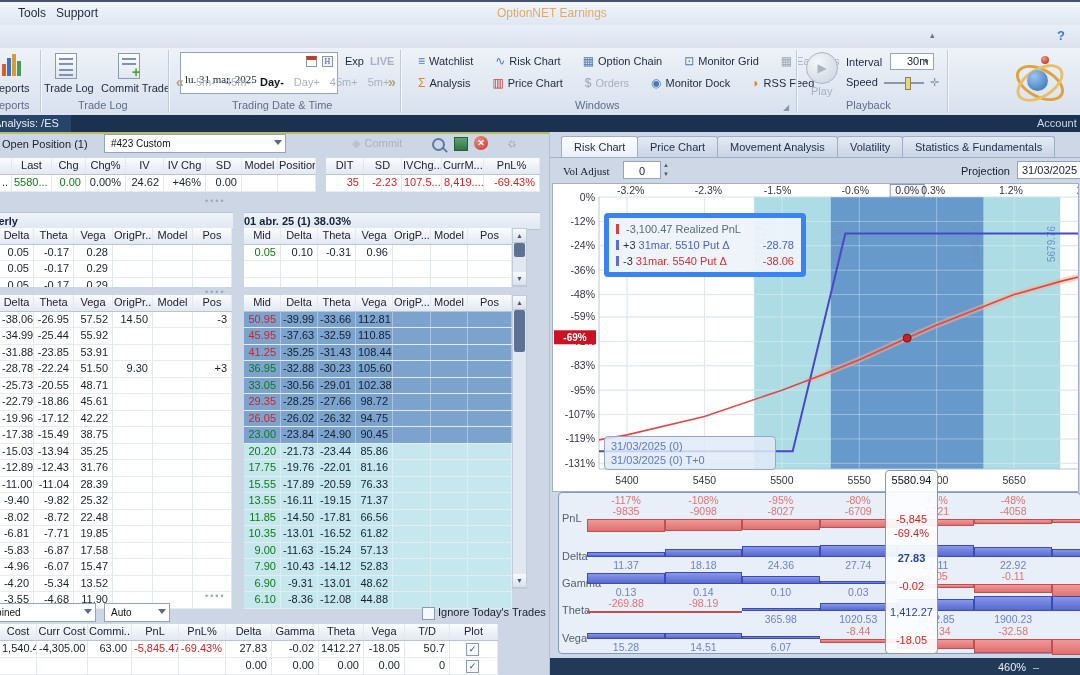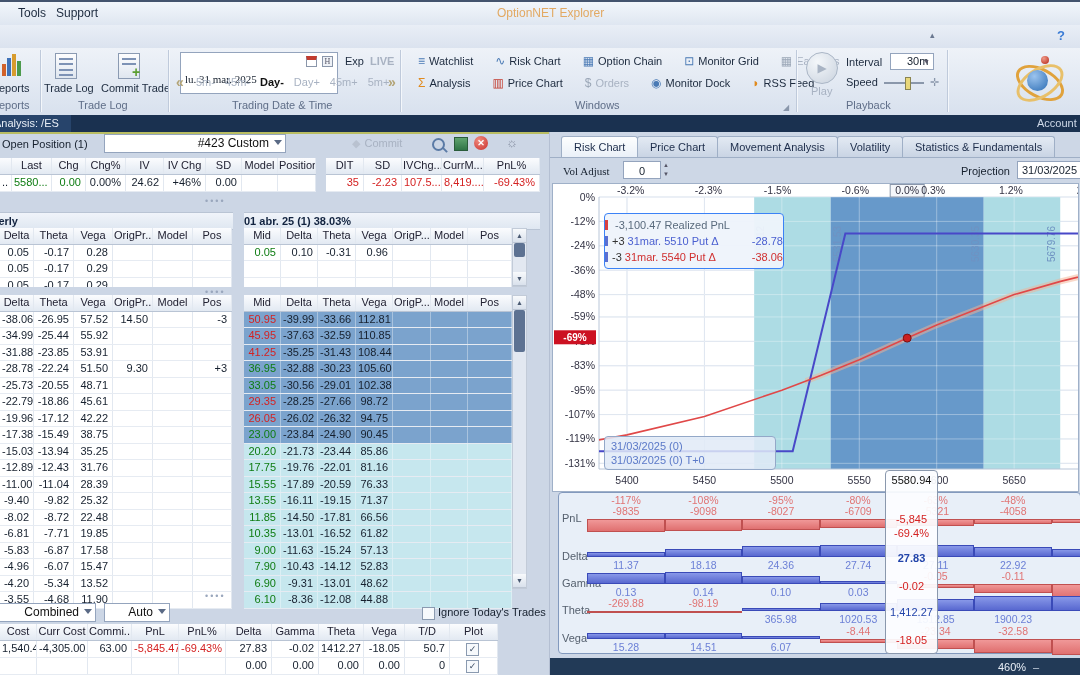--- a/index.html
+++ b/index.html
@@ -39,32 +39,32 @@
   .g{color:#0e7c12;} .r{color:#d42222;}
   .trow.bb{background:#7ba3cd;} .trow.bc{background:#c6e7ee;}
   .bb .cell,.bc .cell{border-right-color:rgba(255,255,255,.35);border-bottom:none;}
   .tA .cell:nth-child(1){width:12px}.tA .cell:nth-child(2){width:40px}.tA .cell:nth-child(3){width:34px}.tA .cell:nth-child(4){width:40px}.tA .cell:nth-child(5){width:38px}.tA .cell:nth-child(6){width:42px}.tA .cell:nth-child(7){width:36px}.tA .cell:nth-child(8){width:36px}.tA .cell:nth-child(9){width:38px}
   .tB .cell:nth-child(1){width:38px}.tB .cell:nth-child(2){width:38px}.tB .cell:nth-child(3){width:40px}.tB .cell:nth-child(4){width:42px}.tB .cell:nth-child(5){width:56px}
   .tC .cell:nth-child(1){width:34px}.tC .cell:nth-child(2){width:40px}.tC .cell:nth-child(3){width:39px}.tC .cell:nth-child(4){width:40px}.tC .cell:nth-child(5){width:40px}.tC .cell:nth-child(6){width:39px}
   .tD .cell:nth-child(1){width:37px}.tD .cell:nth-child(2){width:37px}.tD .cell:nth-child(3){width:38px}.tD .cell:nth-child(4){width:37px}.tD .cell:nth-child(5){width:38px}.tD .cell:nth-child(6){width:37px}.tD .cell:nth-child(7){width:44px}
   .tE .cell:nth-child(1){width:37px}.tE .cell:nth-child(2){width:51px}.tE .cell:nth-child(3){width:44px}.tE .cell:nth-child(4){width:47px}.tE .cell:nth-child(5){width:47px}.tE .cell:nth-child(6){width:46px}.tE .cell:nth-child(7){width:47px}.tE .cell:nth-child(8){width:45px}.tE .cell:nth-child(9){width:41px}.tE .cell:nth-child(10){width:45px}.tE .cell:nth-child(11){width:48px}
   .exph{position:absolute;height:16px;background:linear-gradient(#f0f4fa,#dfe7f1);border-top:1px solid #b9c4d4;border-bottom:1px solid #b9c4d4;font-weight:bold;font-size:11px;color:#12233f;}
   .sdots{position:absolute;color:#9aa7bd;font-size:9px;letter-spacing:2px;}
-  .dd{position:absolute;height:19px;background:#fff;border:1px solid #94a4bd;font-size:12px;line-height:17px;color:#111;padding:0 16px 0 6px;box-sizing:border-box;white-space:nowrap;overflow:hidden;text-align:right;}
+  .dd{position:absolute;height:19px;background:#fff;border:1px solid #94a4bd;font-size:10px;line-height:17px;color:#111;padding:0 16px 0 6px;box-sizing:border-box;white-space:nowrap;overflow:hidden;}
   .da{position:absolute;right:3px;top:5px;width:0;height:0;border-left:4px solid transparent;border-right:4px solid transparent;border-top:5px solid #5a6a85;}
   .cb{display:inline-block;width:11px;height:11px;border:1px solid #8a9ab0;background:#f6f9fc;font-size:9px;line-height:11px;color:#3a4a62;text-align:center;vertical-align:middle;}
   .sb{position:absolute;width:15px;background:#e2e8f1;border:1px solid #c2cbd8;box-sizing:border-box;}
   .sb .ar{height:13px;text-align:center;font-size:7px;color:#4a5a72;line-height:13px;background:linear-gradient(#f8fafc,#d9e1ec);border-bottom:1px solid #bcc6d4;}
   .sb .thm{position:absolute;left:1px;right:1px;background:#5d7292;border-radius:2px;}
   
   .rtab{position:absolute;top:4px;height:21px;line-height:21px;padding:0 12px;font-size:11px;color:#1c2c4a;background:linear-gradient(#e3eaf3,#c9d4e4);border:1px solid #9fafc6;border-bottom:none;border-radius:3px 3px 0 0;box-sizing:border-box;white-space:nowrap;}
   .rtab.active{background:linear-gradient(#fdfefe,#eaf0f8);z-index:2;}
   .tabline{position:absolute;left:0;top:25px;width:531px;height:1px;background:#9fafc6;}
   .chartbox{position:absolute;left:2px;top:51px;width:527px;height:309px;background:#fff;border:1px solid #9fb0c8;box-sizing:border-box;}
-  .legend{position:absolute;left:51px;top:29px;width:178px;background:rgba(238,243,251,.95);border:1px solid #3b82f6;border-radius:4px;padding:3px 0;z-index:5;}
+  .legend{position:absolute;left:51px;top:29px;width:178px;background:rgba(238,243,251,.95);border:5px solid #3b82f6;border-radius:4px;padding:3px 7px;z-index:5;}
   .lg-row{display:flex;align-items:center;height:16px;font-size:11px;white-space:nowrap;}
   .lg-mark{display:inline-block;width:3px;height:10px;margin-right:4px;}
   .mr{background:#d84040;} .mb{background:#5b6fd0;}
   .lg-pre{color:#333;margin-right:3px;} .lg-val{margin-left:auto;}
   .gy{color:#5a6b7d;} .bl{color:#4a5fd0;} .rd{color:#d03030;text-align:center;}
   .tooltipbox{position:absolute;left:51px;top:252px;width:158px;background:rgba(224,234,247,.85);border:1px solid #93a8c8;border-radius:4px;padding:2px 6px;z-index:5;color:#5b79c8;font-size:11px;line-height:14px;}
   .greeksbox{position:absolute;left:8px;top:360px;width:523px;height:162px;background:#e8eff8;border:1px solid #8299bd;border-radius:4px;box-sizing:border-box;}
   .gname{position:absolute;color:#55606e;font-size:11px;}
   .gbar{position:absolute;box-sizing:border-box;}
   .gbar.b{background:linear-gradient(#8898e8,#5868d0);border:1px solid #3a4ab8;}
@@ -82,21 +82,21 @@
   .calico{display:inline-block;width:11px;height:11px;background:#fff;border:1px solid #8a96aa;border-top:4px solid #c23b2e;box-sizing:border-box;}
   .hico{display:inline-block;width:11px;height:11px;background:#eef1f6;border:1px solid #8a96aa;color:#556;font-size:8px;line-height:10px;text-align:center;box-sizing:border-box;}
   .bars i{display:inline-block;width:4px;margin-right:1px;vertical-align:bottom;}
 </style>
 </head>
 <body>
 
 <div id="app">
 
   <div class="abs titlebar"></div>
-  <div class="abs apptitle">OptionNET Explorer</div>
+  <div class="abs apptitle">OptionNET Earnings</div>
 
   <div class="abs menubar"></div>
   <span class="abs menuitem" style="left:12px;">Tools</span>
   <span class="abs menuitem" style="left:50px;">Support</span>
   <span class="abs" style="left:930px;top:30px;color:#6a7890;font-size:9px;">▴</span>
   <span class="abs" style="left:1057px;top:28px;color:#3a7bd5;font-weight:bold;font-size:13px;">?</span>
 
   <div class="abs ribbon">
 
     <div class="abs bars" style="left:2px;top:6px;"><i style="height:12px;background:#d2622a;"></i><i style="height:18px;background:#3f72b8;"></i><i style="height:22px;background:#d89c2e;"></i><i style="height:15px;background:#4c9a4c;"></i></div>

